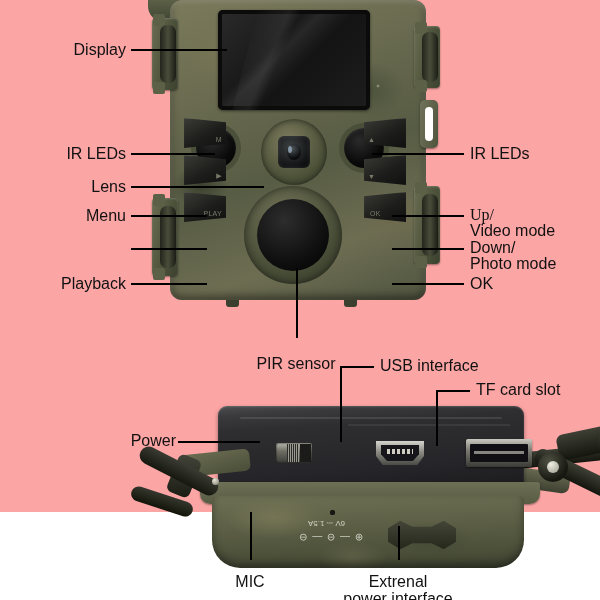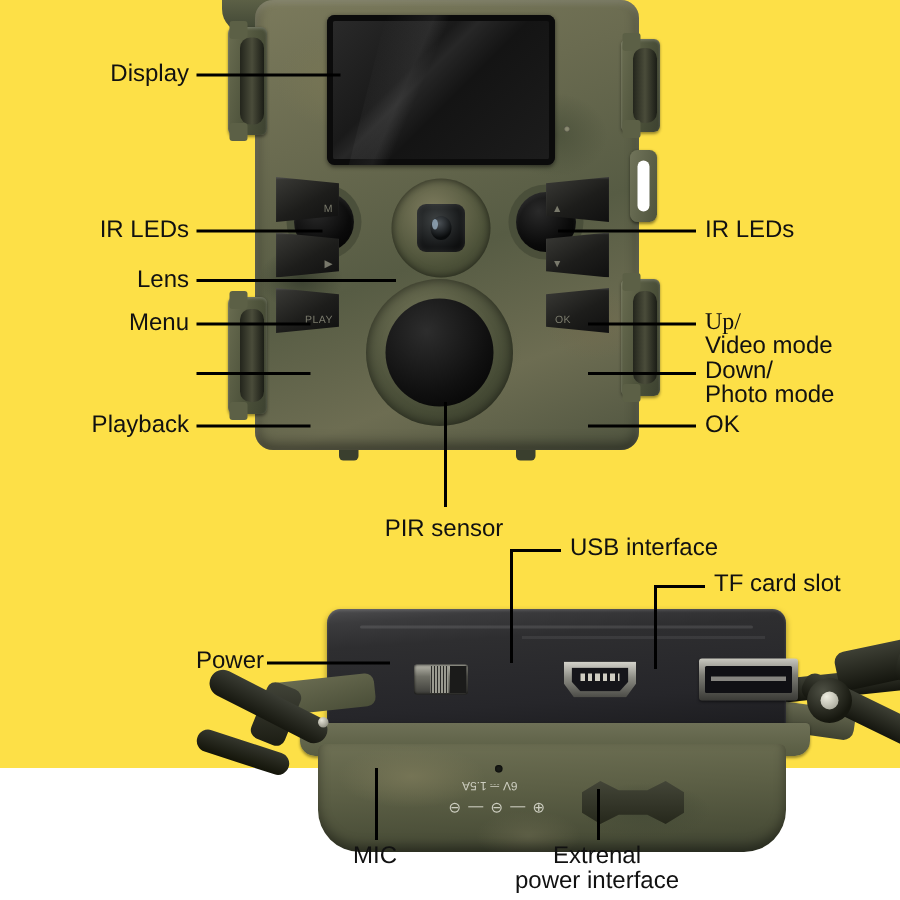--- a/index.html
+++ b/index.html
@@ -1,23 +1,23 @@
 <!DOCTYPE html>
 <html><head>
 <meta charset="utf-8">
 <style>
   html,body{margin:0;padding:0;background:#ffffff;}
   body{width:600px;height:600px;overflow:hidden;font-family:"Liberation Sans",sans-serif;}
-  #stage{position:relative;width:600px;height:512px;background:#fde047;}
+  #stage{position:relative;width:600px;height:512px;background:#fca5a5;}
 
   
   .lbl{position:absolute;color:#111;font-size:16px;line-height:17px;white-space:pre;font-family:"Liberation Sans",sans-serif;}
   .lbl.r{text-align:right;}
   .lbl.l{text-align:left;}
-  .lbl.c{text-align:center;}
+  .lbl.c{text-align:center;margin-top:11px;}
 
   
   .ln{position:absolute;background:#000;}
   .lnh{height:2px;}
   .lnv{width:2px;}
 
   
   #frontcam{position:absolute;left:148px;top:0px;width:300px;height:313px;}
 
   .shell{position:absolute;border-radius:12px;

